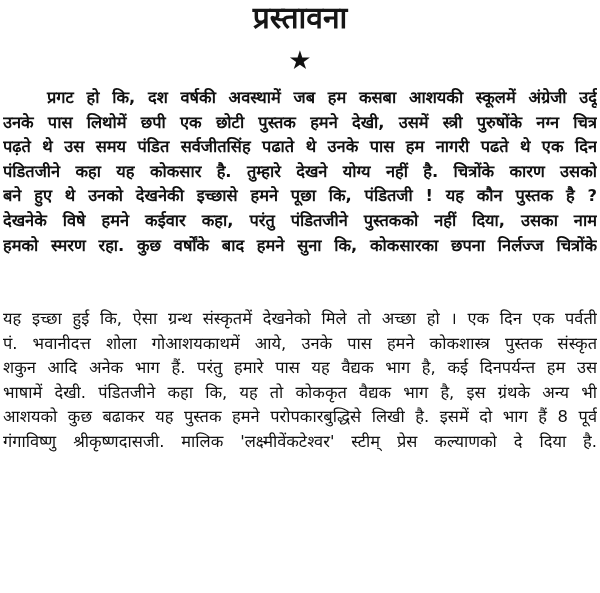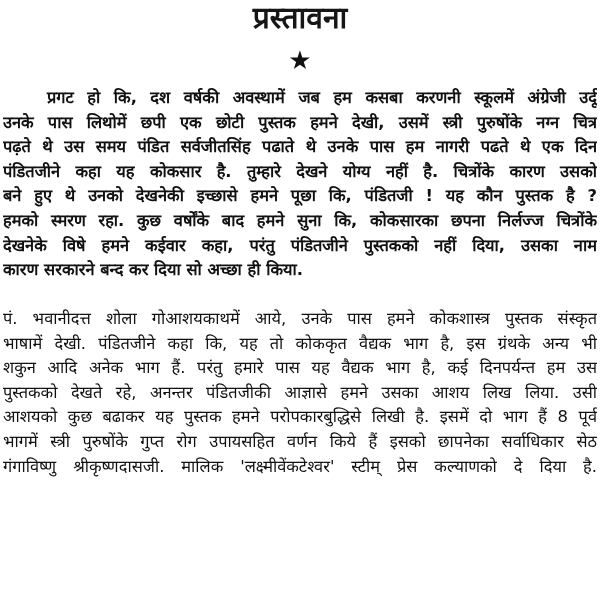--- a/index.html
+++ b/index.html
@@ -69,32 +69,30 @@
     #para2 { top: 307px; font-weight: normal; }
   </style>
 </head>
 <body>
 
 <div class="page">
   <div class="title">प्रस्तावना</div>
   <div class="star">★</div>
 
   <div class="para" id="para1">
-    <span class="line indent">प्रगट हो कि, दश वर्षकी अवस्थामें जब हम कसबा करणनी स्कूलमें अंग्रेजी उर्दू</span>
+    <span class="line indent">प्रगट हो कि, दश वर्षकी अवस्थामें जब हम कसबा आशयकी स्कूलमें अंग्रेजी उर्दू</span>
     <span class="line">उनके पास लिथोमें छपी एक छोटी पुस्तक हमने देखी, उसमें स्त्री पुरुषोंके नग्न चित्र</span>
     <span class="line">पढ़ते थे उस समय पंडित सर्वजीतसिंह पढाते थे उनके पास हम नागरी पढते थे  एक दिन</span>
     <span class="line">पंडितजीने कहा यह कोकसार है. तुम्हारे देखने योग्य नहीं है. चित्रोंके कारण उसको</span>
     <span class="line">बने हुए थे उनको देखनेकी इच्छासे हमने पूछा कि, पंडितजी !  यह कौन पुस्तक है ?</span>
+    <span class="line">देखनेके विषे हमने कईवार कहा, परंतु पंडितजीने पुस्तकको नहीं दिया, उसका नाम</span>
     <span class="line">हमको स्मरण रहा. कुछ वर्षोंके बाद हमने सुना कि, कोकसारका छपना निर्लज्ज चित्रोंके</span>
-    <span class="line">देखनेके विषे हमने कईवार कहा, परंतु पंडितजीने पुस्तकको नहीं दिया, उसका नाम</span>
-    <span class="line last">कारण सरकारने बन्द कर दिया सो अच्छा ही किया.</span>
   </div>
 
   <div class="para" id="para2">
+    <span class="line">यह इच्छा हुई कि, ऐसा ग्रन्थ संस्कृतमें देखनेको मिले तो अच्छा हो । एक दिन एक पर्वती</span>
     <span class="line">पं. भवानीदत्त शोला गोआशयकाथमें आये, उनके पास हमने कोकशास्त्र पुस्तक संस्कृत</span>
+    <span class="line">शकुन आदि अनेक भाग हैं. परंतु हमारे पास यह वैद्यक भाग है, कई दिनपर्यन्त हम उस</span>
     <span class="line">भाषामें देखी. पंडितजीने कहा कि, यह तो कोककृत वैद्यक भाग है, इस ग्रंथके अन्य भी</span>
-    <span class="line">शकुन आदि अनेक भाग हैं. परंतु हमारे पास यह वैद्यक भाग है, कई दिनपर्यन्त हम उस</span>
-    <span class="line">पुस्तकको देखते रहे, अनन्तर पंडितजीकी आज्ञासे हमने उसका आशय लिख लिया. उसी</span>
     <span class="line">आशयको कुछ बढाकर यह पुस्तक हमने परोपकारबुद्धिसे लिखी है. इसमें दो भाग हैं 8 पूर्व</span>
-    <span class="line">भागमें स्त्री पुरुषोंके गुप्त रोग उपायसहित वर्णन किये हैं इसको छापनेका सर्वाधिकार सेठ</span>
     <span class="line">गंगाविष्णु श्रीकृष्णदासजी. मालिक 'लक्ष्मीवेंकटेश्वर' स्टीम्  प्रेस कल्याणको दे दिया है.</span>
   </div>
 </div>
 
 </body></html>

